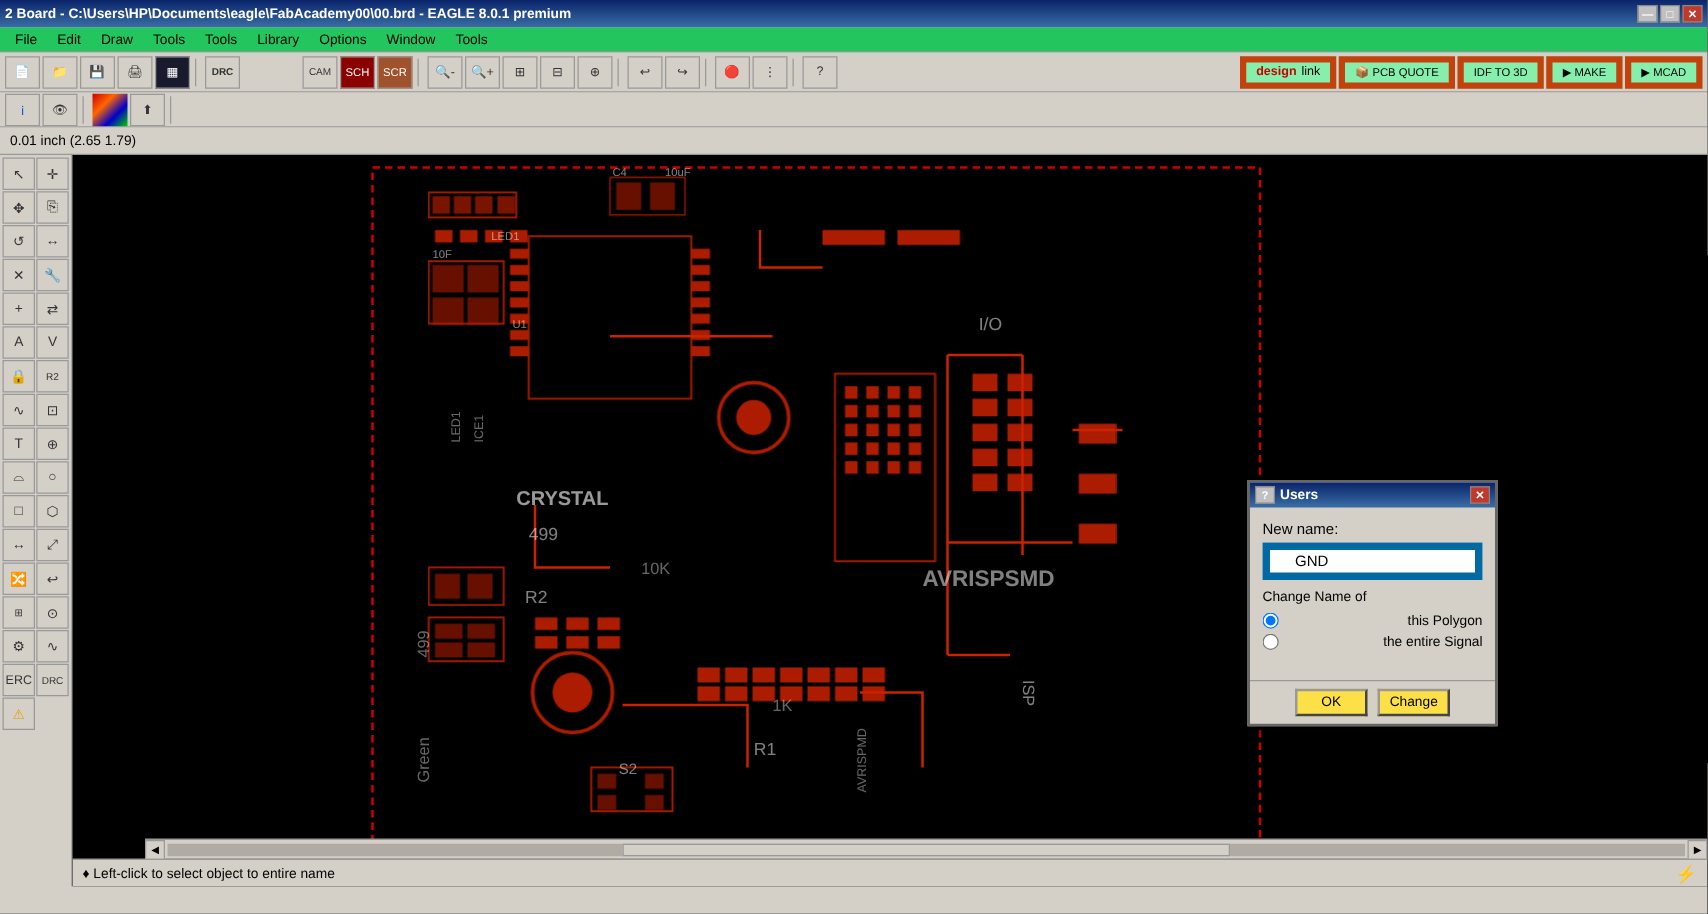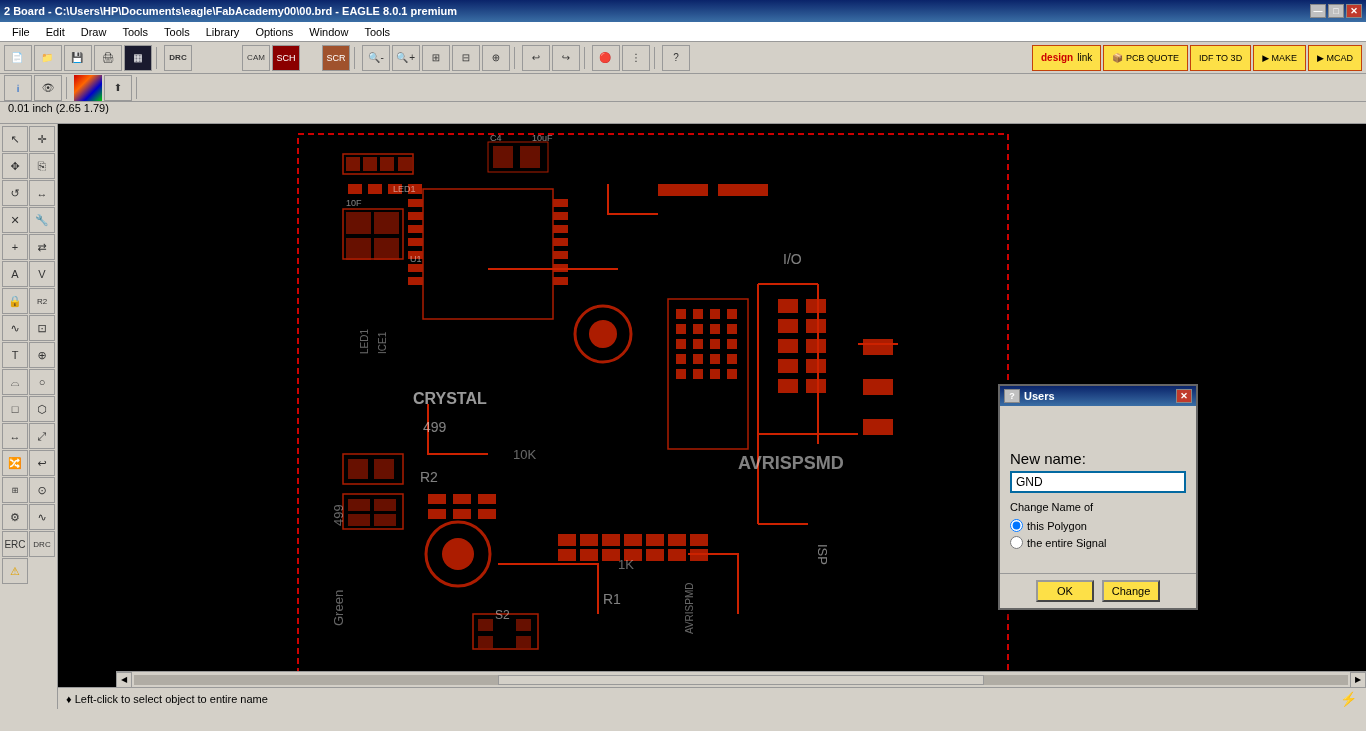--- a/index.html
+++ b/index.html
@@ -23,21 +23,21 @@
       background: #c0c0c0;
       border: 1px solid #888;
       font-size: 9px;
       display: flex; align-items: center; justify-content: center;
       cursor: pointer;
     }
     .title-btn.close { background: #c0392b; color: white; }
 
     
     #menu-bar {
-      background: #ffffff;
+      background: #22c55e;
       height: 20px;
       display: flex;
       align-items: center;
       border-bottom: 1px solid #999;
       padding: 0 4px;
     }
     .menu-item {
       padding: 2px 8px;
       font-size: 11px;
       cursor: pointer;
@@ -60,22 +60,22 @@
       display: flex; align-items: center; justify-content: center;
       font-size: 10px;
       cursor: pointer;
       color: #333;
     }
     .tb-sep { width: 4px; height: 22px; border-left: 1px solid #999; margin: 0 2px; }
 
     
     .tb-brand {
       height: 26px;
-      background: #fde047;
-      border: 1px solid #c2410c;
+      background: #86efac;
+      border: 5px solid #c2410c;
       font-size: 10px;
       cursor: pointer;
       display: flex; align-items: center; justify-content: center;
       padding: 0 8px;
       gap: 4px;
     }
 
     
     #toolbar-2 {
       background: #d4d0c8;
@@ -85,21 +85,21 @@
       padding: 2px 4px;
       border-bottom: 1px solid #999;
       gap: 2px;
     }
 
     
     #coord-bar {
       background: #d4d0c8;
       height: 22px;
       display: flex;
-      align-items: flex-start;
+      align-items: center;
       padding: 0 8px;
       border-bottom: 1px solid #999;
       font-size: 11px;
     }
 
     
     #main-layout {
       display: flex;
       height: calc(731px - 22px - 20px - 32px - 28px - 22px - 22px - 22px);
     }
@@ -183,32 +183,32 @@
     .dlg-btn {
       width: 16px; height: 14px;
       background: #c0c0c0;
       border: 1px solid #888;
       font-size: 9px;
       display: flex; align-items: center; justify-content: center;
       cursor: pointer;
     }
     .dlg-btn.close-btn { background: #c0392b; color: white; }
     #dialog-body { padding: 10px; }
-    .dlg-label { font-size: 15px; margin-bottom: 4px; margin-top: 34px; }
+    .dlg-label { font-size: 12px; margin-bottom: 4px; }
     .dlg-input {
       width: 100%;
-      border: 2px solid #0369a1;
+      border: 6px solid #0369a1;
       background: white;
-      padding: 2px 4px;
+      padding: 2px 20px;
       font-size: 12px;
       outline: none;
       margin-bottom: 8px;
     }
     .dlg-section-label { font-size: 11px; margin-bottom: 6px; }
-    .dlg-radio-row { display: flex; align-items: center; gap: 4px; margin-bottom: 4px; font-size: 11px; }
+    .dlg-radio-row { display: flex; align-items: center; gap: 4px; margin-bottom: 4px; font-size: 11px; justify-content: space-between; }
     .dlg-footer { display: flex; justify-content: center; gap: 8px; margin-top: 10px; padding: 6px; border-top: 1px solid #999; }
     .dlg-ok-btn {
       width: 58px; height: 22px;
       background: #fde047;
       border: 2px outset #999;
       font-size: 11px;
       cursor: pointer;
     }
 
     
@@ -272,21 +272,21 @@
 <div id="toolbar-1">
   <div class="tb-btn">📄</div>
   <div class="tb-btn">📁</div>
   <div class="tb-btn">💾</div>
   <div class="tb-btn">🖨</div>
   <div class="tb-btn" style="background:#1a1a2e; color:white;">▦</div>
   <div class="tb-sep"></div>
   <div class="tb-btn" style="font-size:8px; font-weight:bold;">DRC</div>
   <div class="tb-btn" style="font-size:8px;margin-left:48px;">CAM</div>
   <div class="tb-btn" style="background:#8b0000; color:white; font-size:9px;">SCH</div>
-  <div class="tb-btn" style="font-size:9px; background:#a0522d; color:white;margin-left:20px;">SCR</div>
+  <div class="tb-btn" style="font-size:9px; background:#a0522d; color:white;">SCR</div>
   <div class="tb-sep"></div>
   <div class="tb-btn">🔍-</div>
   <div class="tb-btn">🔍+</div>
   <div class="tb-btn">⊞</div>
   <div class="tb-btn">⊟</div>
   <div class="tb-btn">⊕</div>
   <div class="tb-sep"></div>
   <div class="tb-btn">↩</div>
   <div class="tb-btn">↪</div>
   <div class="tb-sep"></div>

